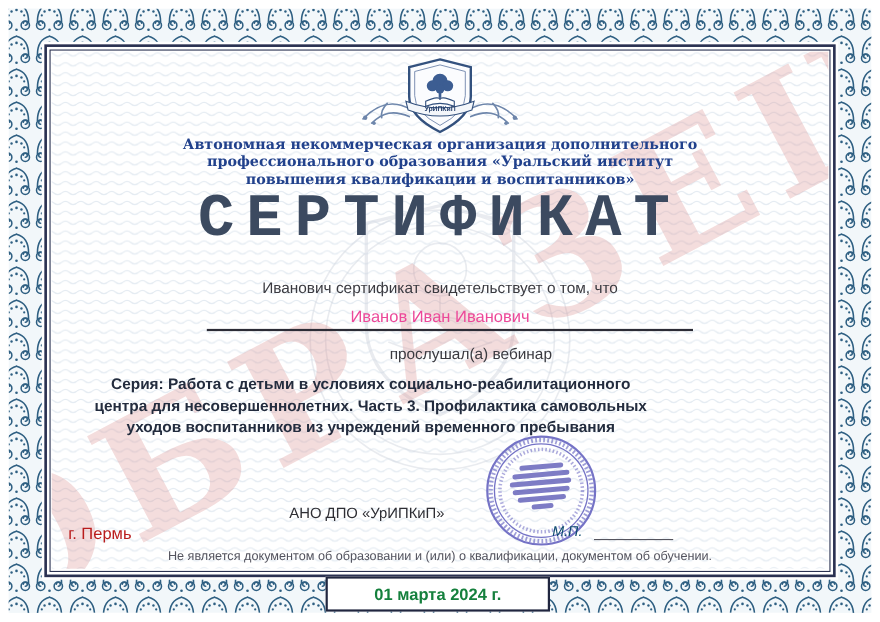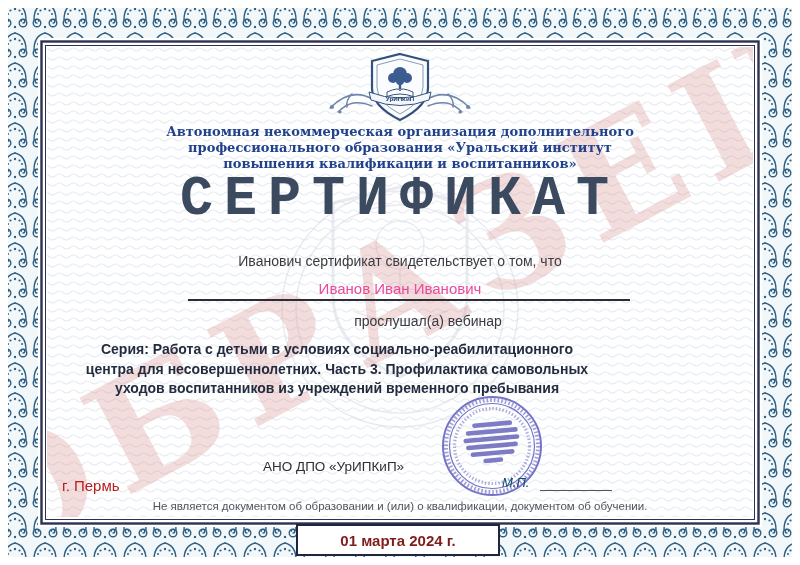--- a/index.html
+++ b/index.html
@@ -55,21 +55,21 @@
   .mp { position:absolute; left:502px; top:475px; font-size:13px; color:#0c4a6e;font-style:italic; }
   .sig-line { position:absolute; left:540px; top:490px; width:72px; height:0;
     border-top:1.5px solid #55555e; }
   .disclaimer { position:absolute; top:500px; left:0; width:800px; text-align:center;
     font-size:11.5px; color:#53535e; }
   .stamp { position:absolute; left:436px; top:394px; opacity:0.92; }
   .date-box {
     position:absolute; left:296px; top:524px; width:200px; height:28px; z-index:6;
     background:#ffffff; border:2px solid #20263f;
     display:flex; align-items:center; justify-content:center;
-    font-size:15px; font-weight:bold; color:#7f1d1d;
+    font-size:15px; font-weight:bold; color:#15803d;
   }
 </style>
 </head>
 <body>
 
 <div class="cert">
 
   <svg class="frame-svg" width="800" height="565" aria-hidden="true">
     <defs>
       <pattern id="orn" width="30" height="30" patternUnits="userSpaceOnUse">

